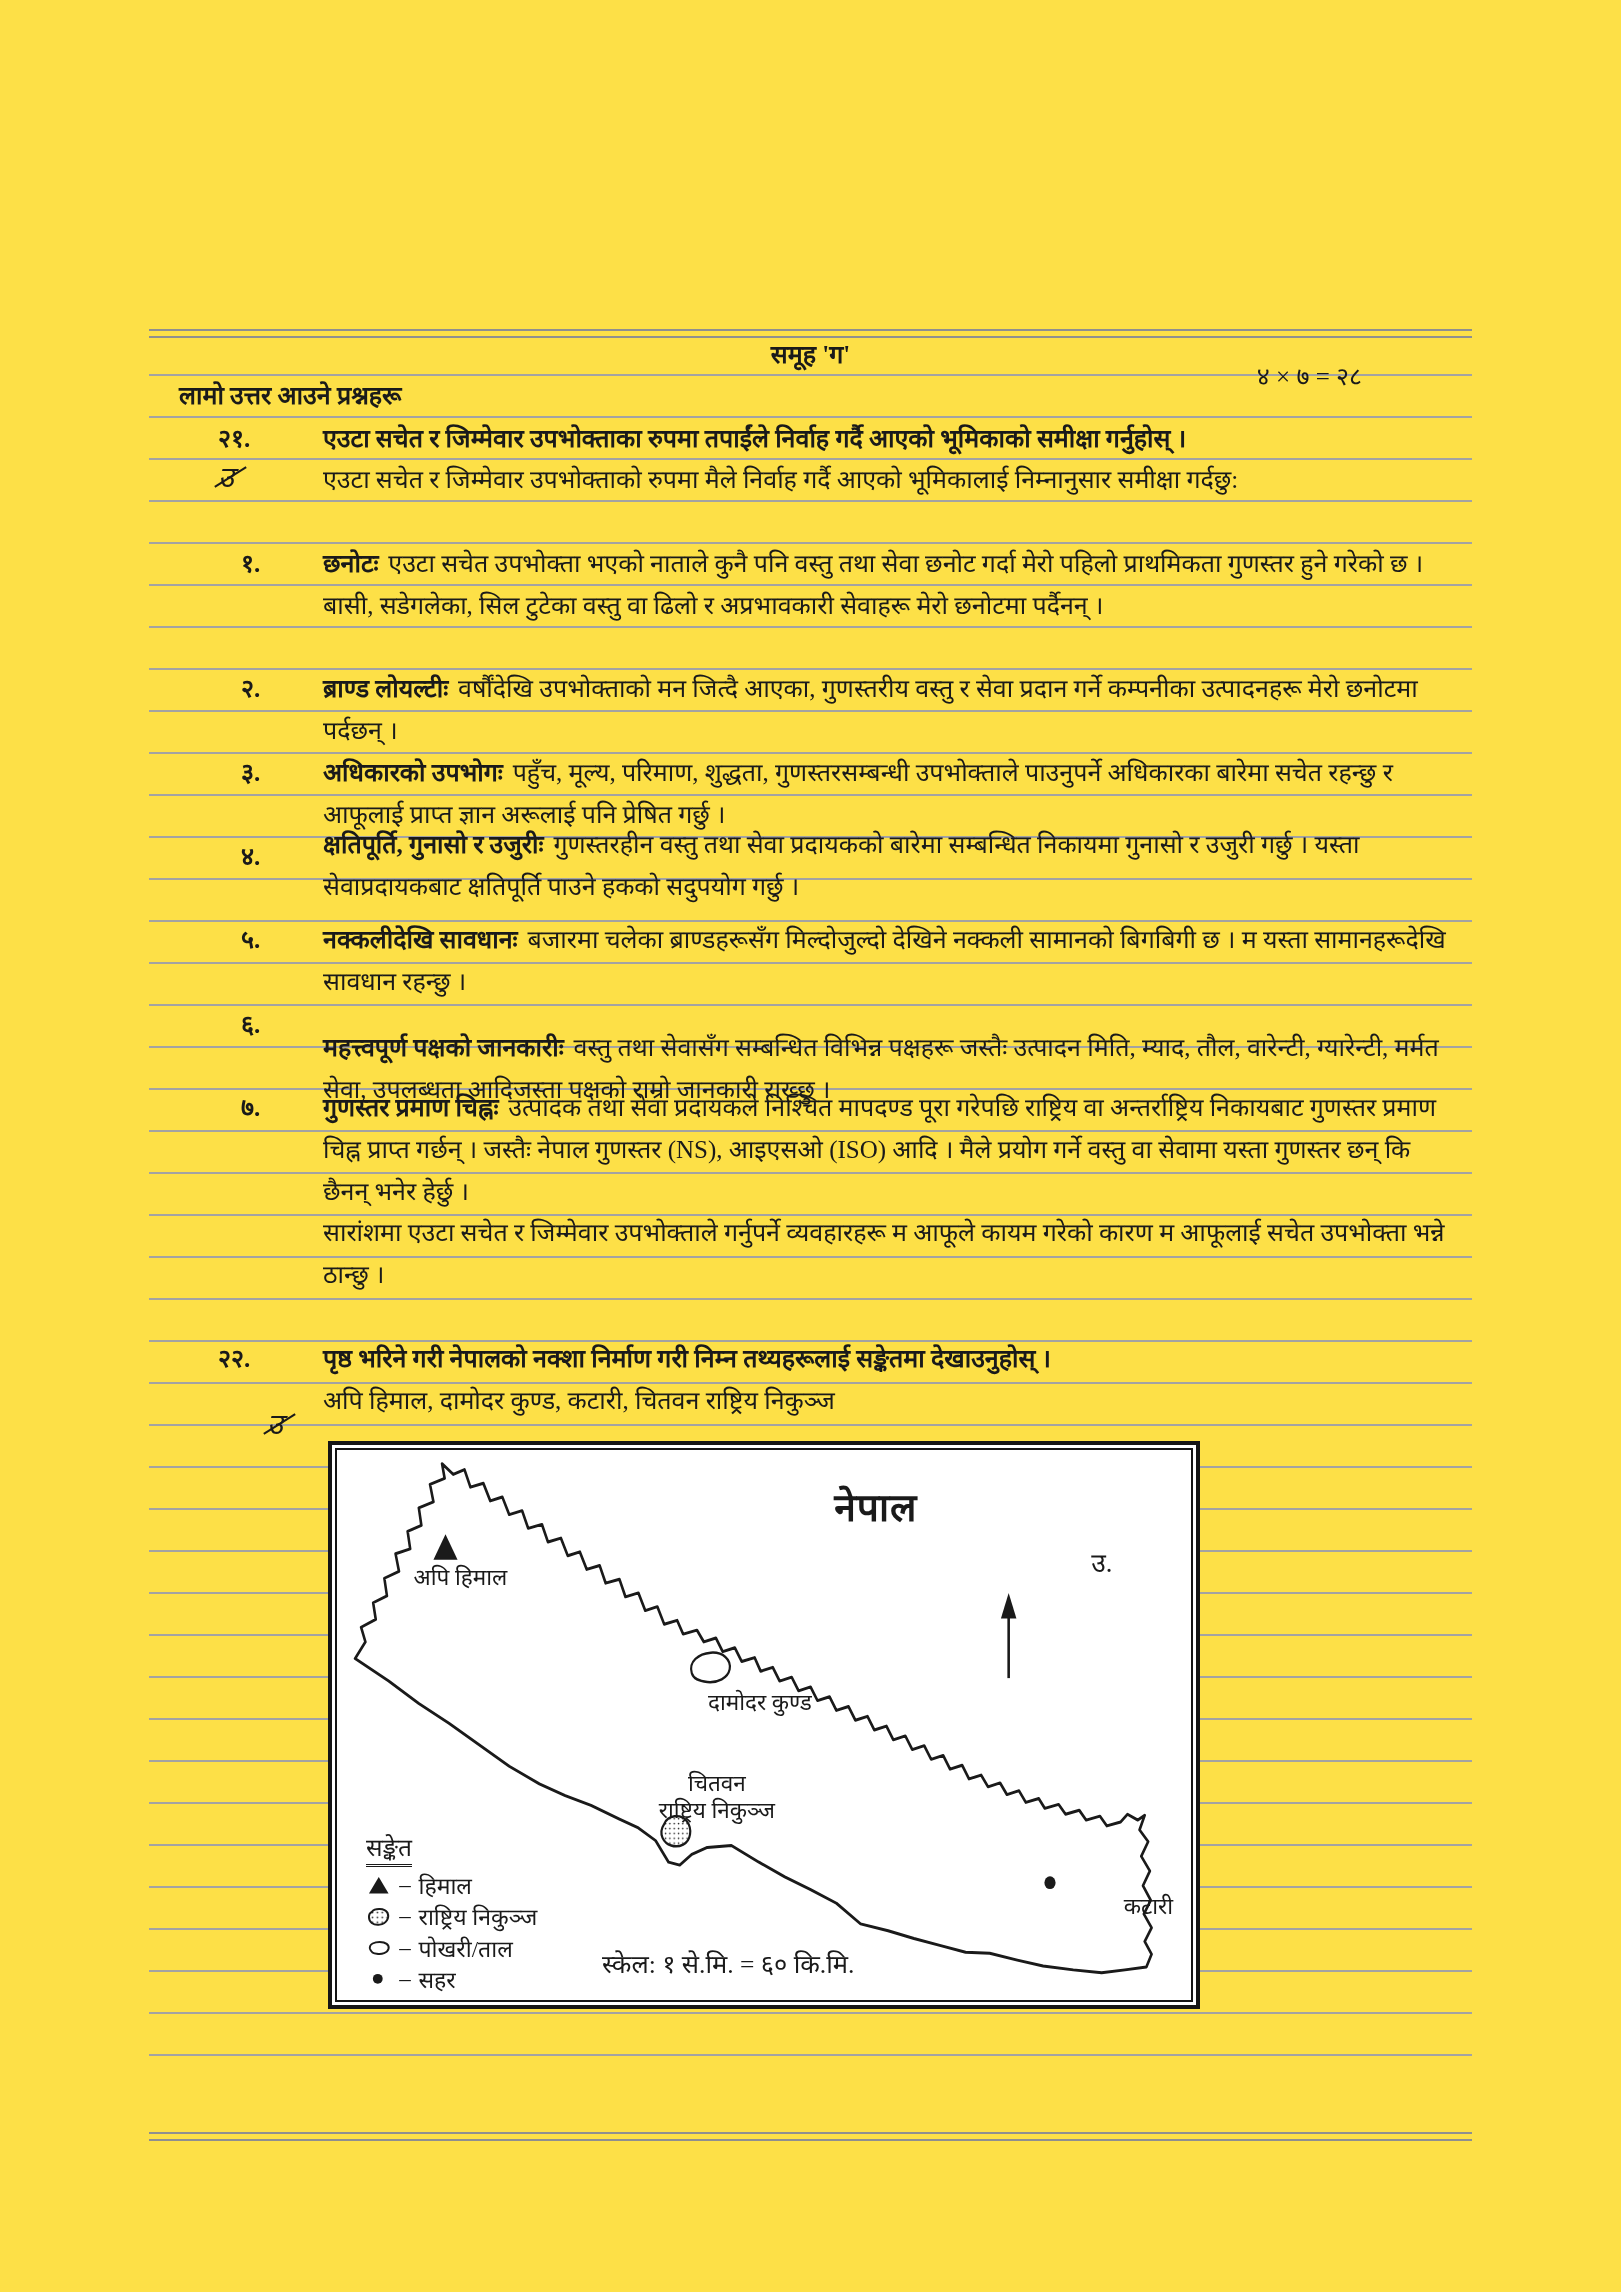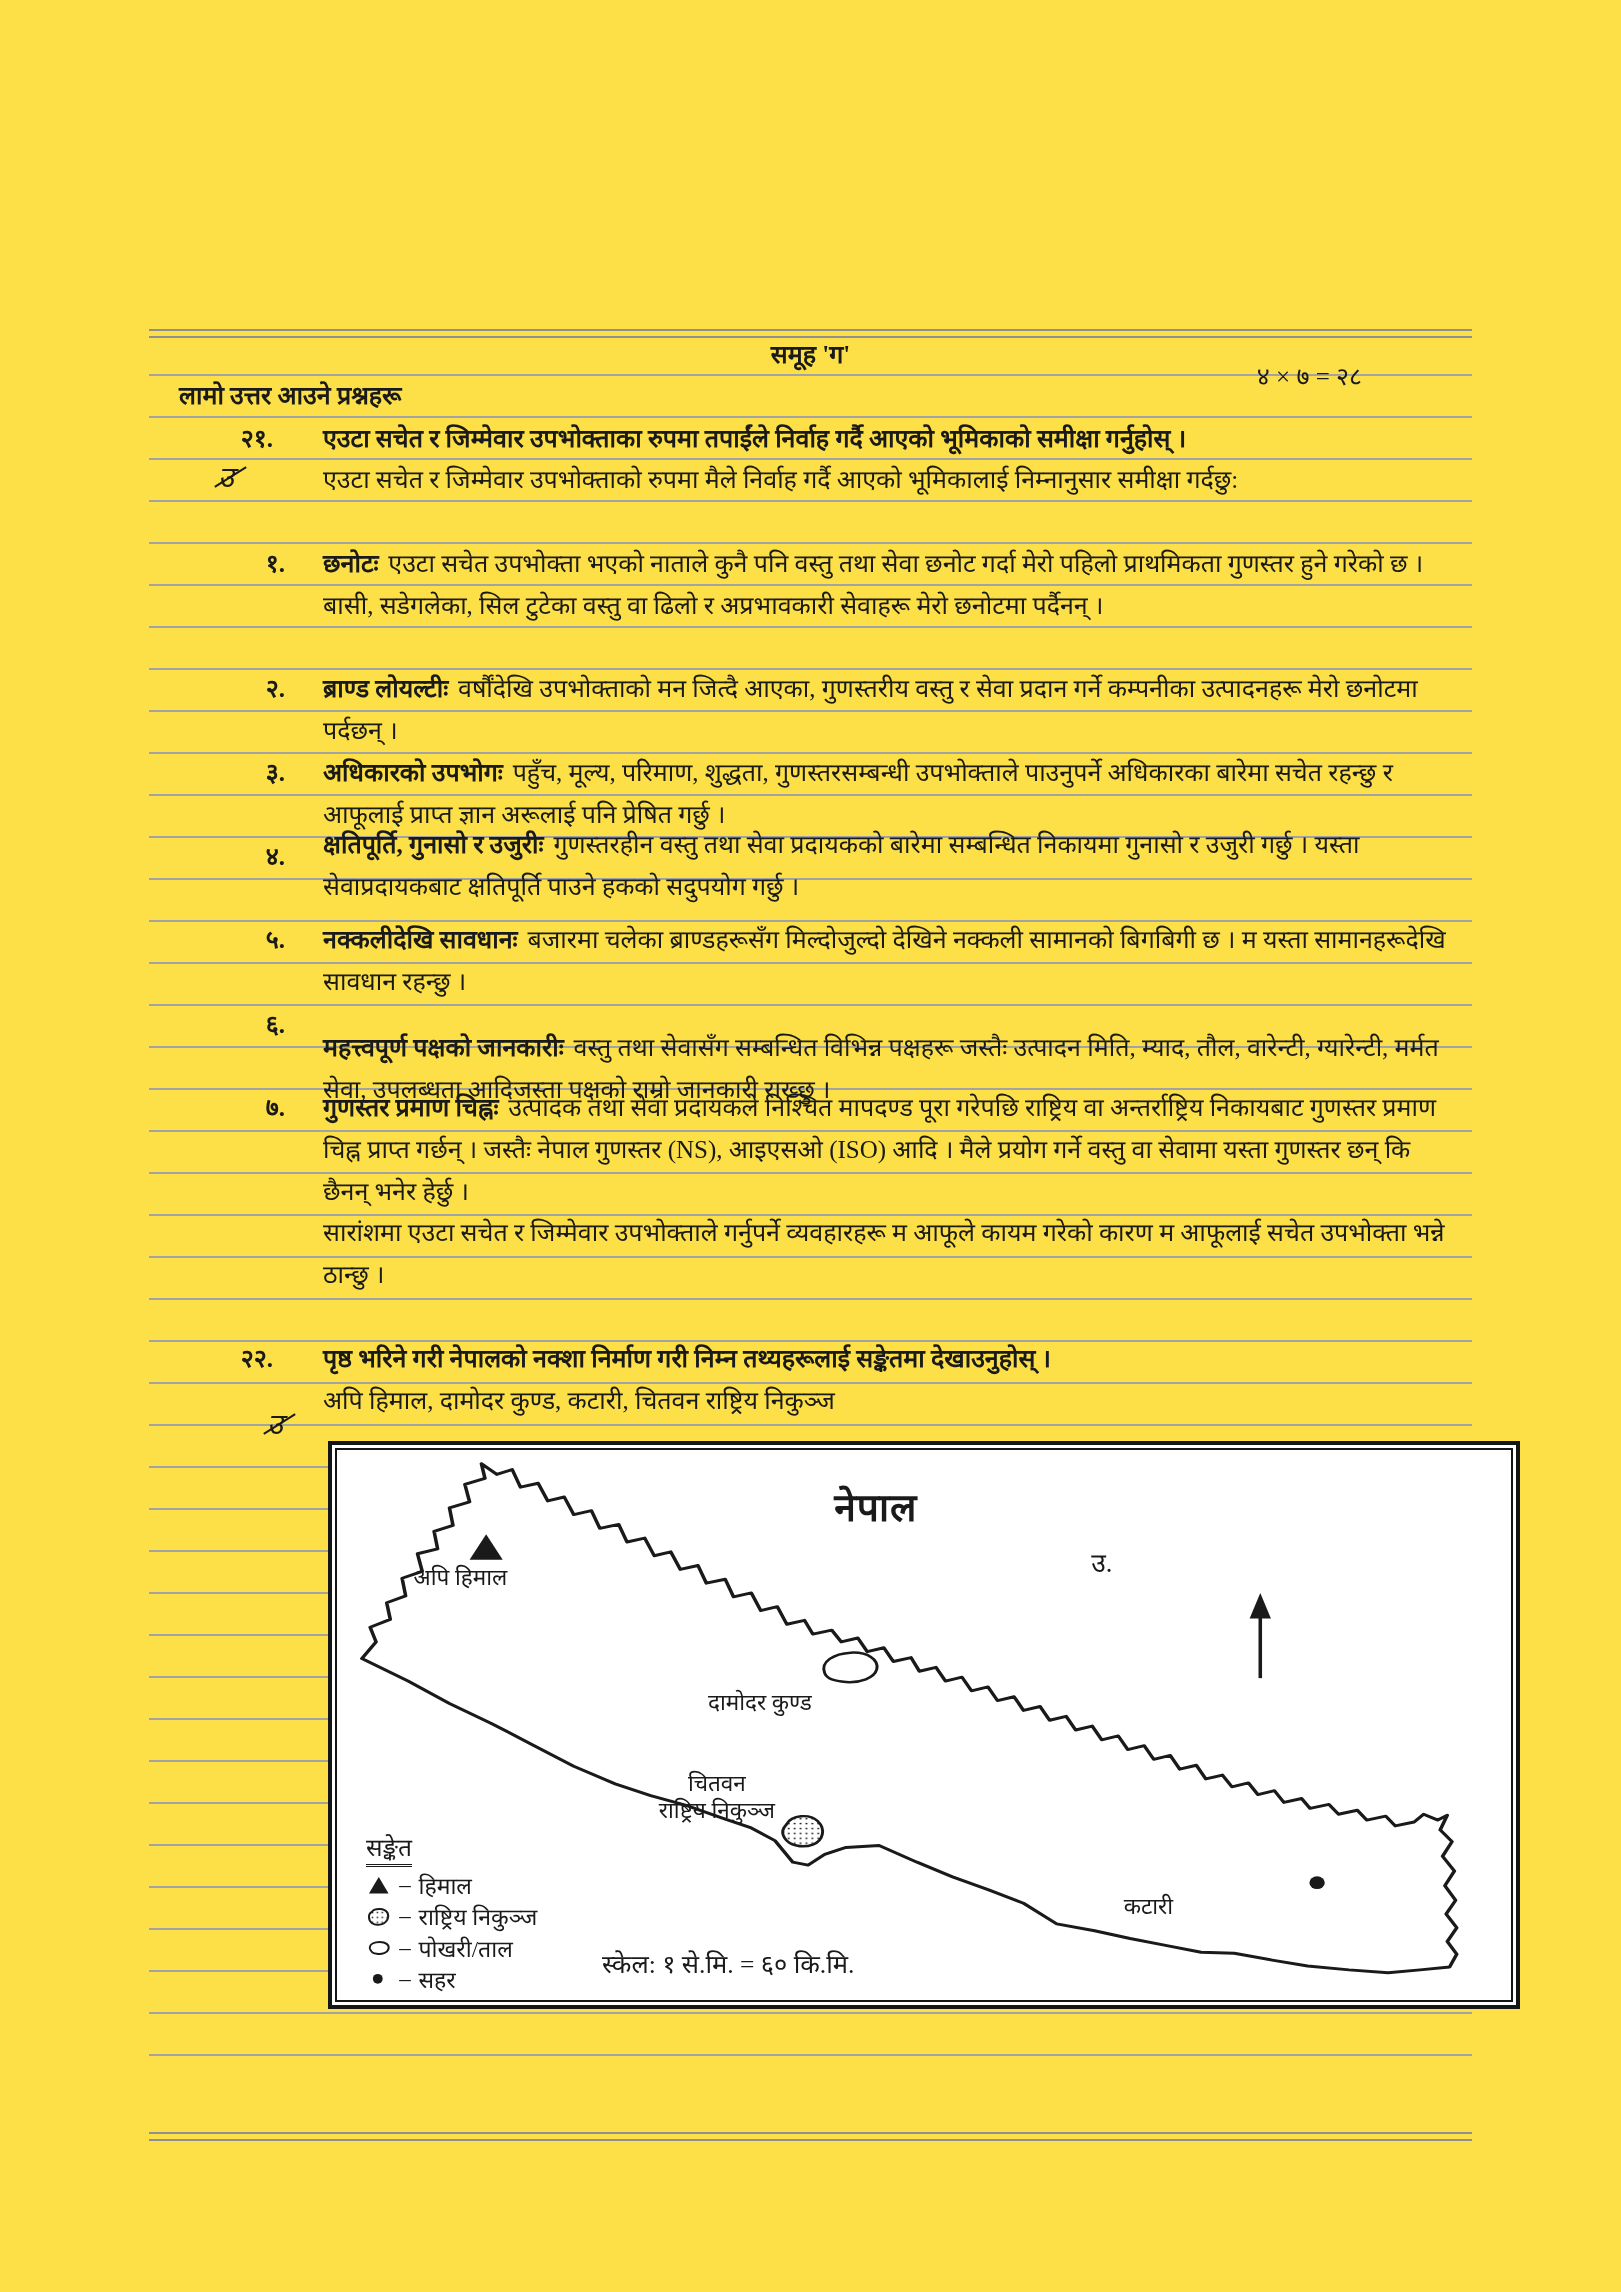--- a/index.html
+++ b/index.html
@@ -5,35 +5,35 @@
   html,body{margin:0;padding:0;background:#e8e8e8;}
   .page{position:relative;width:1621px;height:2293px;background:#fde047;margin:0 auto;
         font-family:Liberation Serif, serif;color:#1a1a1a;overflow:hidden;}
   .abs{position:absolute;}
   
   .ruled{left:149px;width:1323px;
          background:repeating-linear-gradient(to bottom,#a3a3a3 0 1.6px,transparent 1.6px 42px);}
   .hline{left:149px;width:1323px;height:2px;background:#8f8f8f;}
   
   .row{line-height:42px;font-size:25px;}
-  .bold{font-weight:bold;text-align:center;}
+  .bold{font-weight:bold;}
   .center{text-align:center;}
   .right{text-align:right;}
   .nowrap{white-space:nowrap;}
   .ptnum{left:241px;width:69px;}
   .pttxt{left:323px;width:1135px;}
   .qnum{left:218px;width:78px;}
   .lead{font-weight:bold;margin-right:9.8px;}
   
   .marker{width:39px;height:39px;}
   .marker .g{font-size:29px;font-style:italic;line-height:33px;display:block;}
   .marker .s{position:absolute;left:-5.9px;top:14.7px;width:37px;height:2px;background:#1a1a1a;
              transform:rotate(-32deg);}
   
-  .mapbox{left:328px;top:1441px;width:1192px;height:568px;background:#fff;
+  .mapbox{left:328px;top:1441px;width:872px;height:568px;background:#fff;
           border:4.9px solid #151515;box-sizing:border-box;}
   .mapinner{position:absolute;inset:2.9px;border:2px solid #151515;}
   .mapcontent{position:absolute;inset:0;}
   .maptitle{left:392px;top:29px;width:294px;text-align:center;
             font-size:39px;font-weight:bold;letter-spacing:1px;}
   .maplabel{font-size:22.5px;text-align:center;line-height:27.4px;}
   .north{left:721px;top:94px;width:88px;text-align:center;font-size:26.5px;}
   .legend{left:29px;top:380px;}
   .legend-head{font-size:24.5px;border-bottom:3.9px double #1a1a1a;padding-bottom:1px;display:inline-block;}
   .litem{display:flex;align-items:center;gap:7.8px;height:26.5px;font-size:23px;margin-top:4.9px;}

